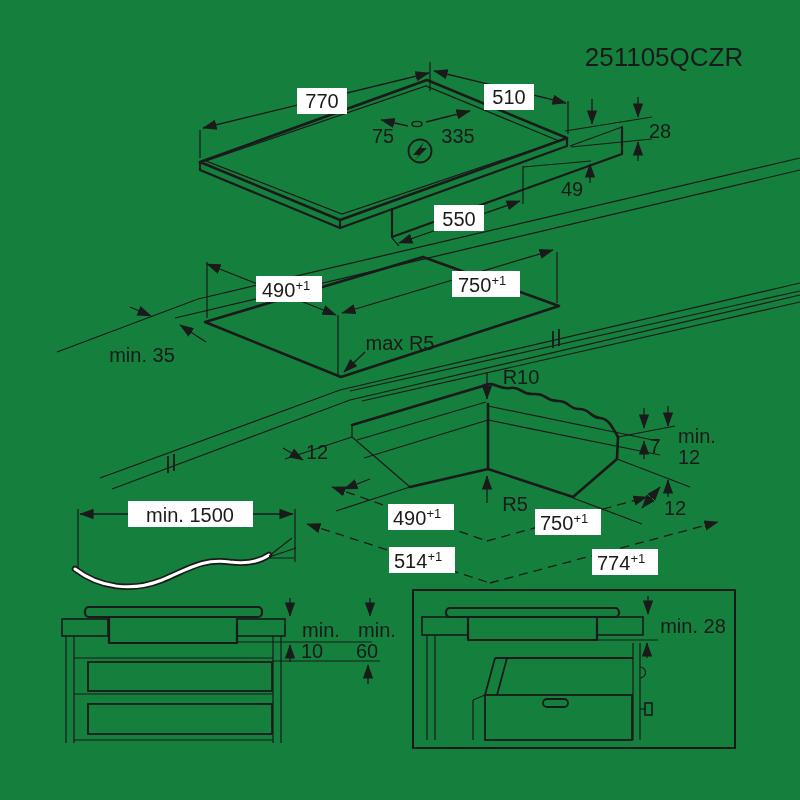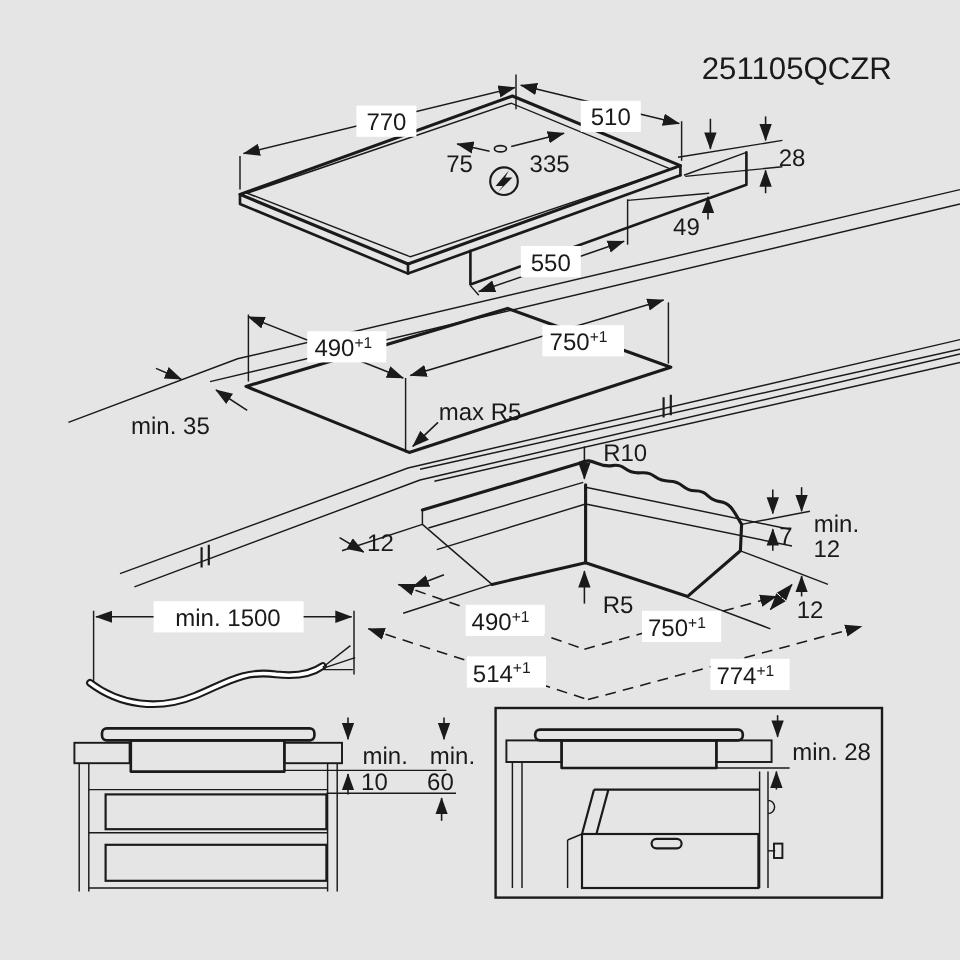--- a/index.html
+++ b/index.html
@@ -1,16 +1,16 @@
 <!DOCTYPE html>
 <html><head>
 <meta charset="utf-8">
 <style>
   html,body{margin:0;padding:0;background:#ffffff;}
-  .page{width:800px;height:800px;background:#e5e5e5;position:relative;overflow:hidden;}
+  .page{width:800px;height:800px;background:#15803d;position:relative;overflow:hidden;}
   svg{display:block;}
   .thick{stroke:#1a1a1a;stroke-width:2.6;fill:none;stroke-linejoin:round;stroke-linecap:round;}
   .med{stroke:#1a1a1a;stroke-width:2.2;fill:none;stroke-linejoin:round;stroke-linecap:round;}
   .thin{stroke:#1a1a1a;stroke-width:1.2;fill:none;}
   .dim{stroke:#1a1a1a;stroke-width:1.3;fill:none;}
   .dashed{stroke:#1a1a1a;stroke-width:1.3;fill:none;stroke-dasharray:9 6;}
   .lbl{font-family:"Liberation Sans","DejaVu Sans",sans-serif;font-size:20px;fill:#1a1a1a;}
   .sup{font-size:13px;}
   .pn{font-family:"Liberation Sans","DejaVu Sans",sans-serif;font-size:26px;fill:#1a1a1a;}
   .bg{fill:#ffffff;stroke:none;}

